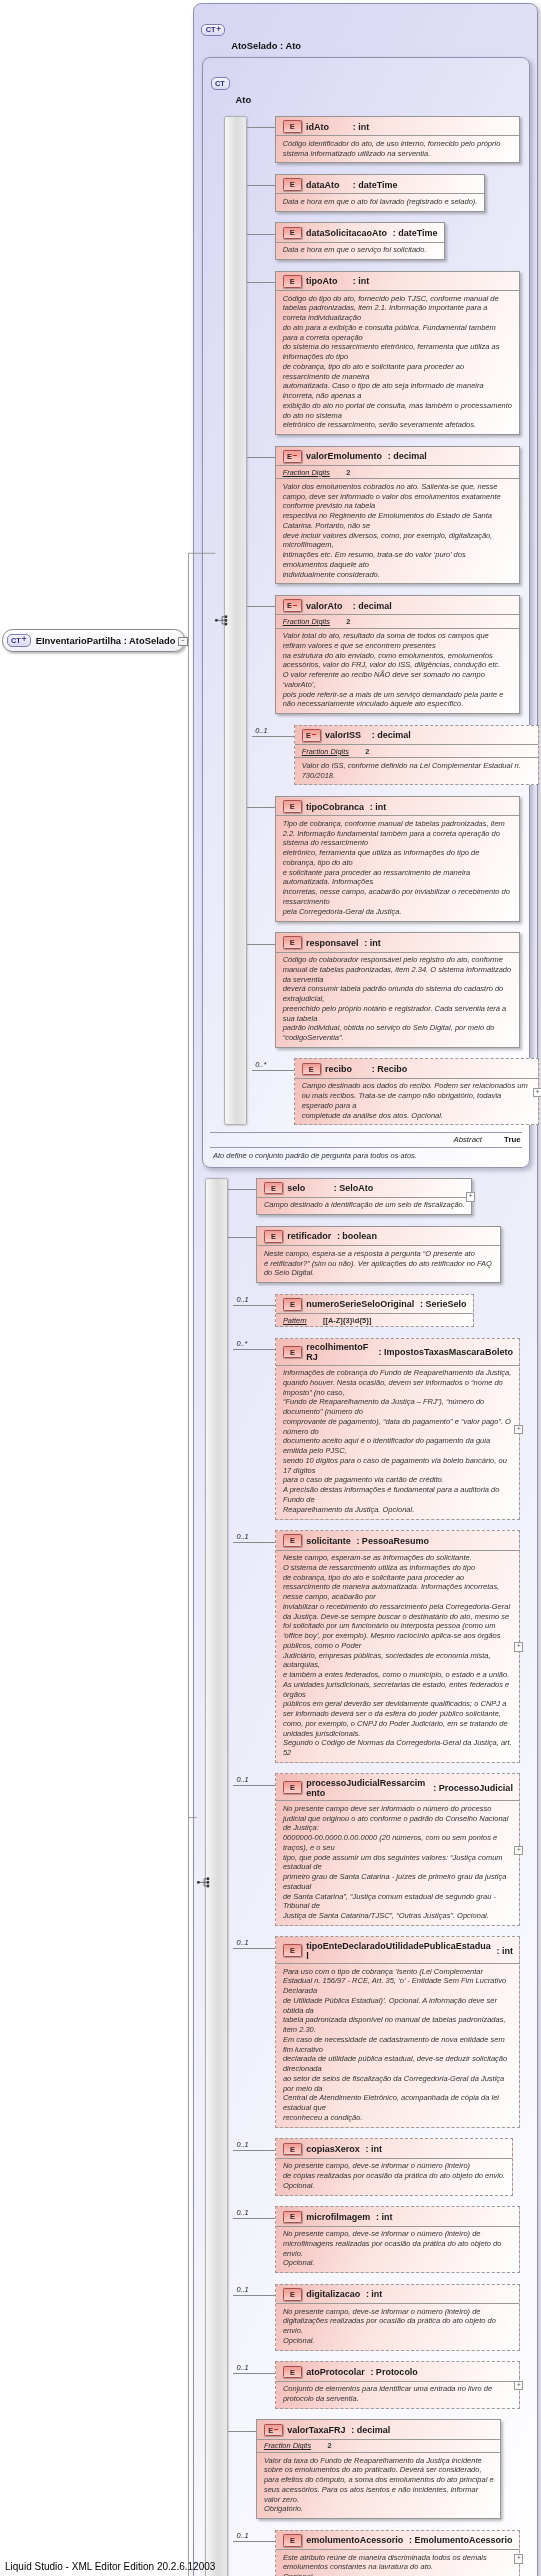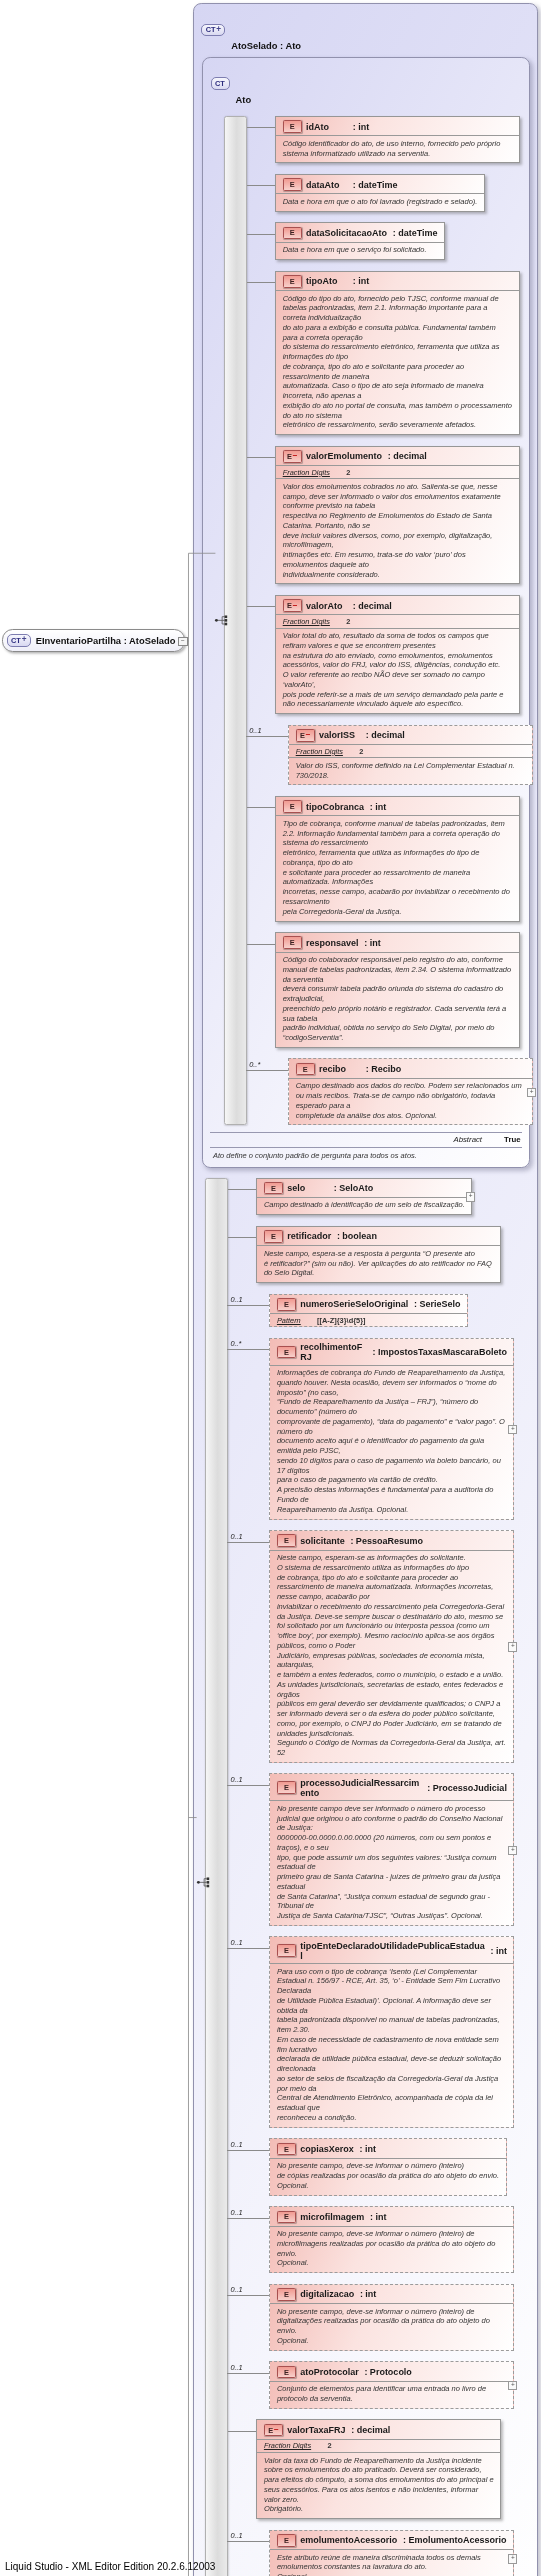--- a/index.html
+++ b/index.html
@@ -41,21 +41,21 @@
   .g2{margin:9.8px 6.5px 8.2px 11.4px;}
   .bar{flex:none;width:21px;background:linear-gradient(90deg,#f6f6f6,#dcdcdc 55%,#eaeaea);
       border:0.8px solid #b0b0b0;border-radius:2.5px;box-shadow:0.8px 0.8px 1.6px rgba(0,0,0,.15);}
   .seq{position:absolute;left:-9.8px;top:calc(50% - 7.4px);width:16.3px;height:14.7px;z-index:4;}
   .els{margin-left:28px;display:flex;flex-direction:column;gap:10.6px;flex:1;min-width:0;}
 
   
   .row{position:relative;}
   .row::before{content:"";position:absolute;left:-28px;top:11.4px;width:28px;height:0;
       border-top:0.8px solid var(--wire,#8a8a8a);}
-  .row.m{margin-left:13px;}
+  .row.m{margin-left:19px;}
   .row.m::before{left:-42px;width:42px;}
   .mult{position:absolute;left:-39px;top:1.6px;font-style:italic;font-size:7.4px;color:#222;background:transparent;}
   .ebox{position:relative;width:max-content;max-width:243px;
       background:linear-gradient(112deg,var(--box_pink,#f3bcb6) 0%,#fbe3e0 40%,#ffffff 100%);
       border:0.8px solid var(--box_border,#969696);box-shadow:1.6px 1.6px 2.5px rgba(90,90,90,.4);}
   .ebox.dashed{border:0.8px dashed #9b9b9b;box-shadow:none;}
   .ehead{display:flex;align-items:center;gap:4.1px;padding:3.3px 6.5px 2.5px;font-size:9px;font-weight:bold;color:#1a1a1a;}
   .enm{display:inline-block;min-width:41px;overflow-wrap:anywhere;}
   .etp{margin-left:1.6px;white-space:nowrap;}
   .ebadge{flex:none;display:inline-flex;align-items:center;justify-content:center;gap:0.8px;min-width:14px;height:10.6px;

